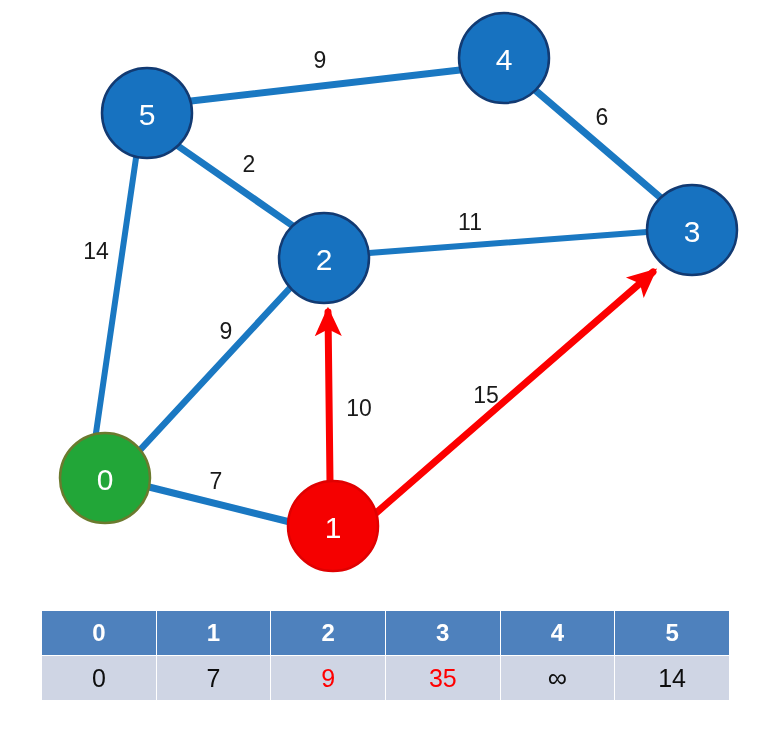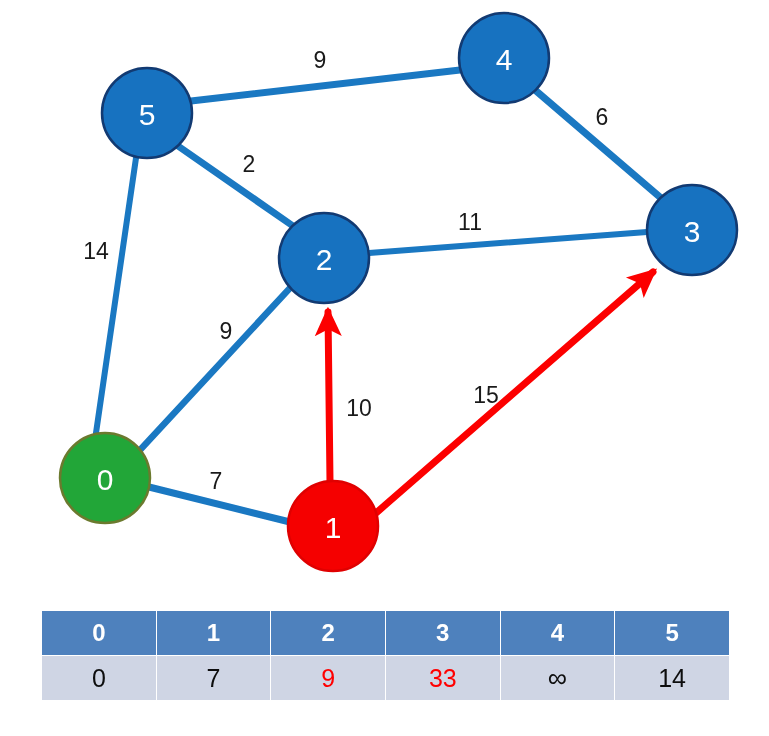--- a/index.html
+++ b/index.html
@@ -164,21 +164,21 @@
           <th>3</th>
           <th>4</th>
           <th>5</th>
         </tr>
       </thead>
       <tbody>
         <tr>
           <td>0</td>
           <td>7</td>
           <td class="val-highlight">9</td>
-          <td class="val-highlight">33</td>
+          <td class="val-highlight">35</td>
           <td class="val-inf">∞</td>
           <td>14</td>
         </tr>
       </tbody>
     </table>
   </div>
 
 </div>
 
 </body></html>

